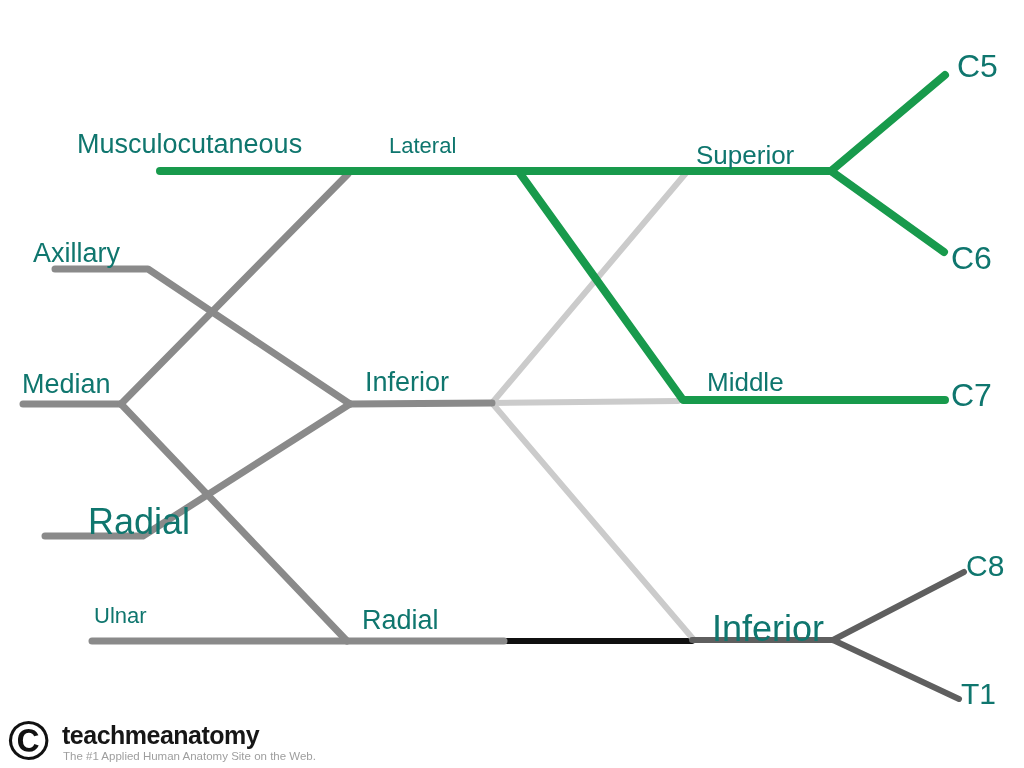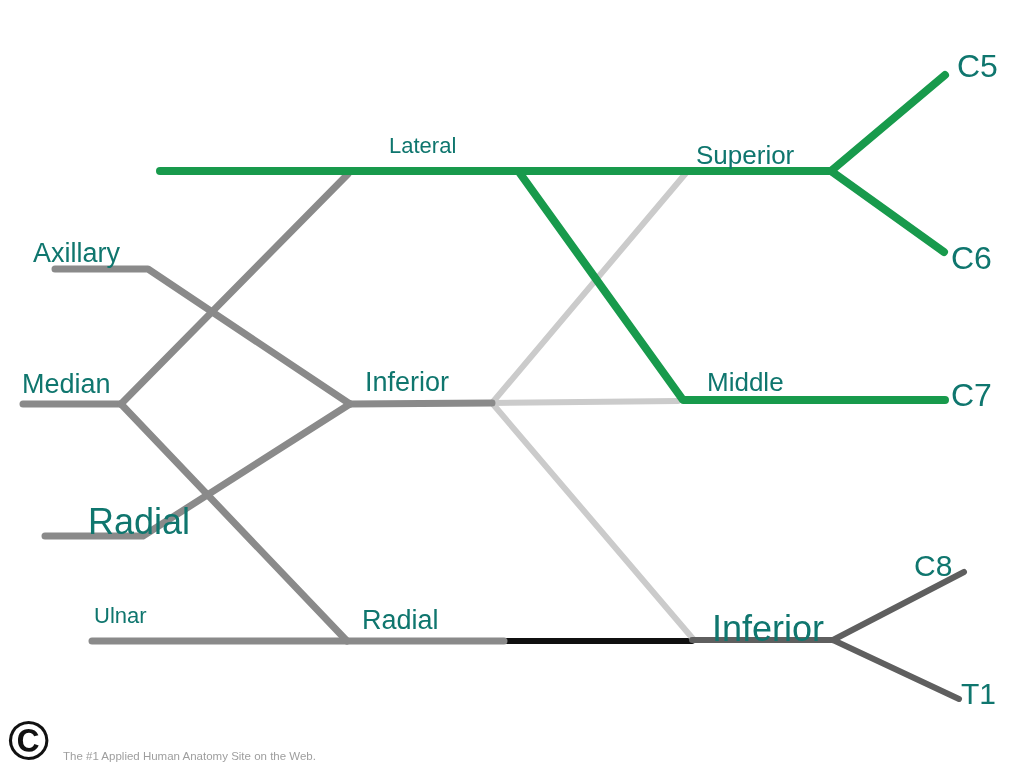--- a/index.html
+++ b/index.html
@@ -52,34 +52,36 @@
       <polyline points="92,641 504,641" fill="none" stroke="#8a8a8a" stroke-width="7" stroke-linecap="round" stroke-linejoin="round"></polyline>
       <polyline points="692,640 833,640" fill="none" stroke="#5f5f5f" stroke-width="6" stroke-linecap="round" stroke-linejoin="round"></polyline>
       <polyline points="833,640 964,572" fill="none" stroke="#5f5f5f" stroke-width="6" stroke-linecap="round" stroke-linejoin="round"></polyline>
       <polyline points="833,640 959,699" fill="none" stroke="#5f5f5f" stroke-width="6" stroke-linecap="round" stroke-linejoin="round"></polyline>
       <polyline points="519,172 683,400 945,400" fill="none" stroke="#189a4c" stroke-width="8" stroke-linecap="round" stroke-linejoin="round"></polyline>
       <polyline points="160,171 831,171" fill="none" stroke="#189a4c" stroke-width="8" stroke-linecap="round" stroke-linejoin="round"></polyline>
       <polyline points="831,171 945,75" fill="none" stroke="#189a4c" stroke-width="8" stroke-linecap="round" stroke-linejoin="round"></polyline>
       <polyline points="831,171 944,252" fill="none" stroke="#189a4c" stroke-width="8" stroke-linecap="round" stroke-linejoin="round"></polyline>
     </svg>
 
+  <div class="lbl" style="left:77px;top:131px;font-size:27px">Musculocutaneous</div>
   <div class="lbl" style="left:389px;top:135px;font-size:22px">Lateral</div>
   <div class="lbl" style="left:696px;top:142px;font-size:26px">Superior</div>
   <div class="lbl root-lbl" style="left:957px;top:50px">C5</div>
   <div class="lbl root-lbl" style="left:951px;top:242px">C6</div>
 
   <div class="lbl" style="left:33px;top:240px;font-size:27px">Axillary</div>
   <div class="lbl" style="left:22px;top:371px;font-size:27px">Median</div>
   <div class="lbl" style="left:365px;top:369px;font-size:27px">Inferior</div>
   <div class="lbl" style="left:707px;top:369px;font-size:26px">Middle</div>
   <div class="lbl root-lbl" style="left:951px;top:379px">C7</div>
 
   <div class="lbl" style="left:88px;top:504px;font-size:36px">Radial</div>
   <div class="lbl" style="left:94px;top:605px;font-size:22px">Ulnar</div>
   <div class="lbl" style="left:362px;top:607px;font-size:27px">Radial</div>
   <div class="lbl" style="left:712px;top:611px;font-size:36px">Inferior</div>
-  <div class="lbl" style="left:914px;top:551px;font-size:30px">C8</div>
+  <div class="lbl" style="left:966px;top:551px;font-size:30px">C8</div>
   <div class="lbl" style="left:961px;top:679px;font-size:30px">T1</div>
 
   <div class="footer-copy">©</div>
+  <div class="footer-brand">teachmeanatomy</div>
   <div class="footer-tagline">The #1 Applied Human Anatomy Site on the Web.</div>
 
 </div>
 
 </body></html>

